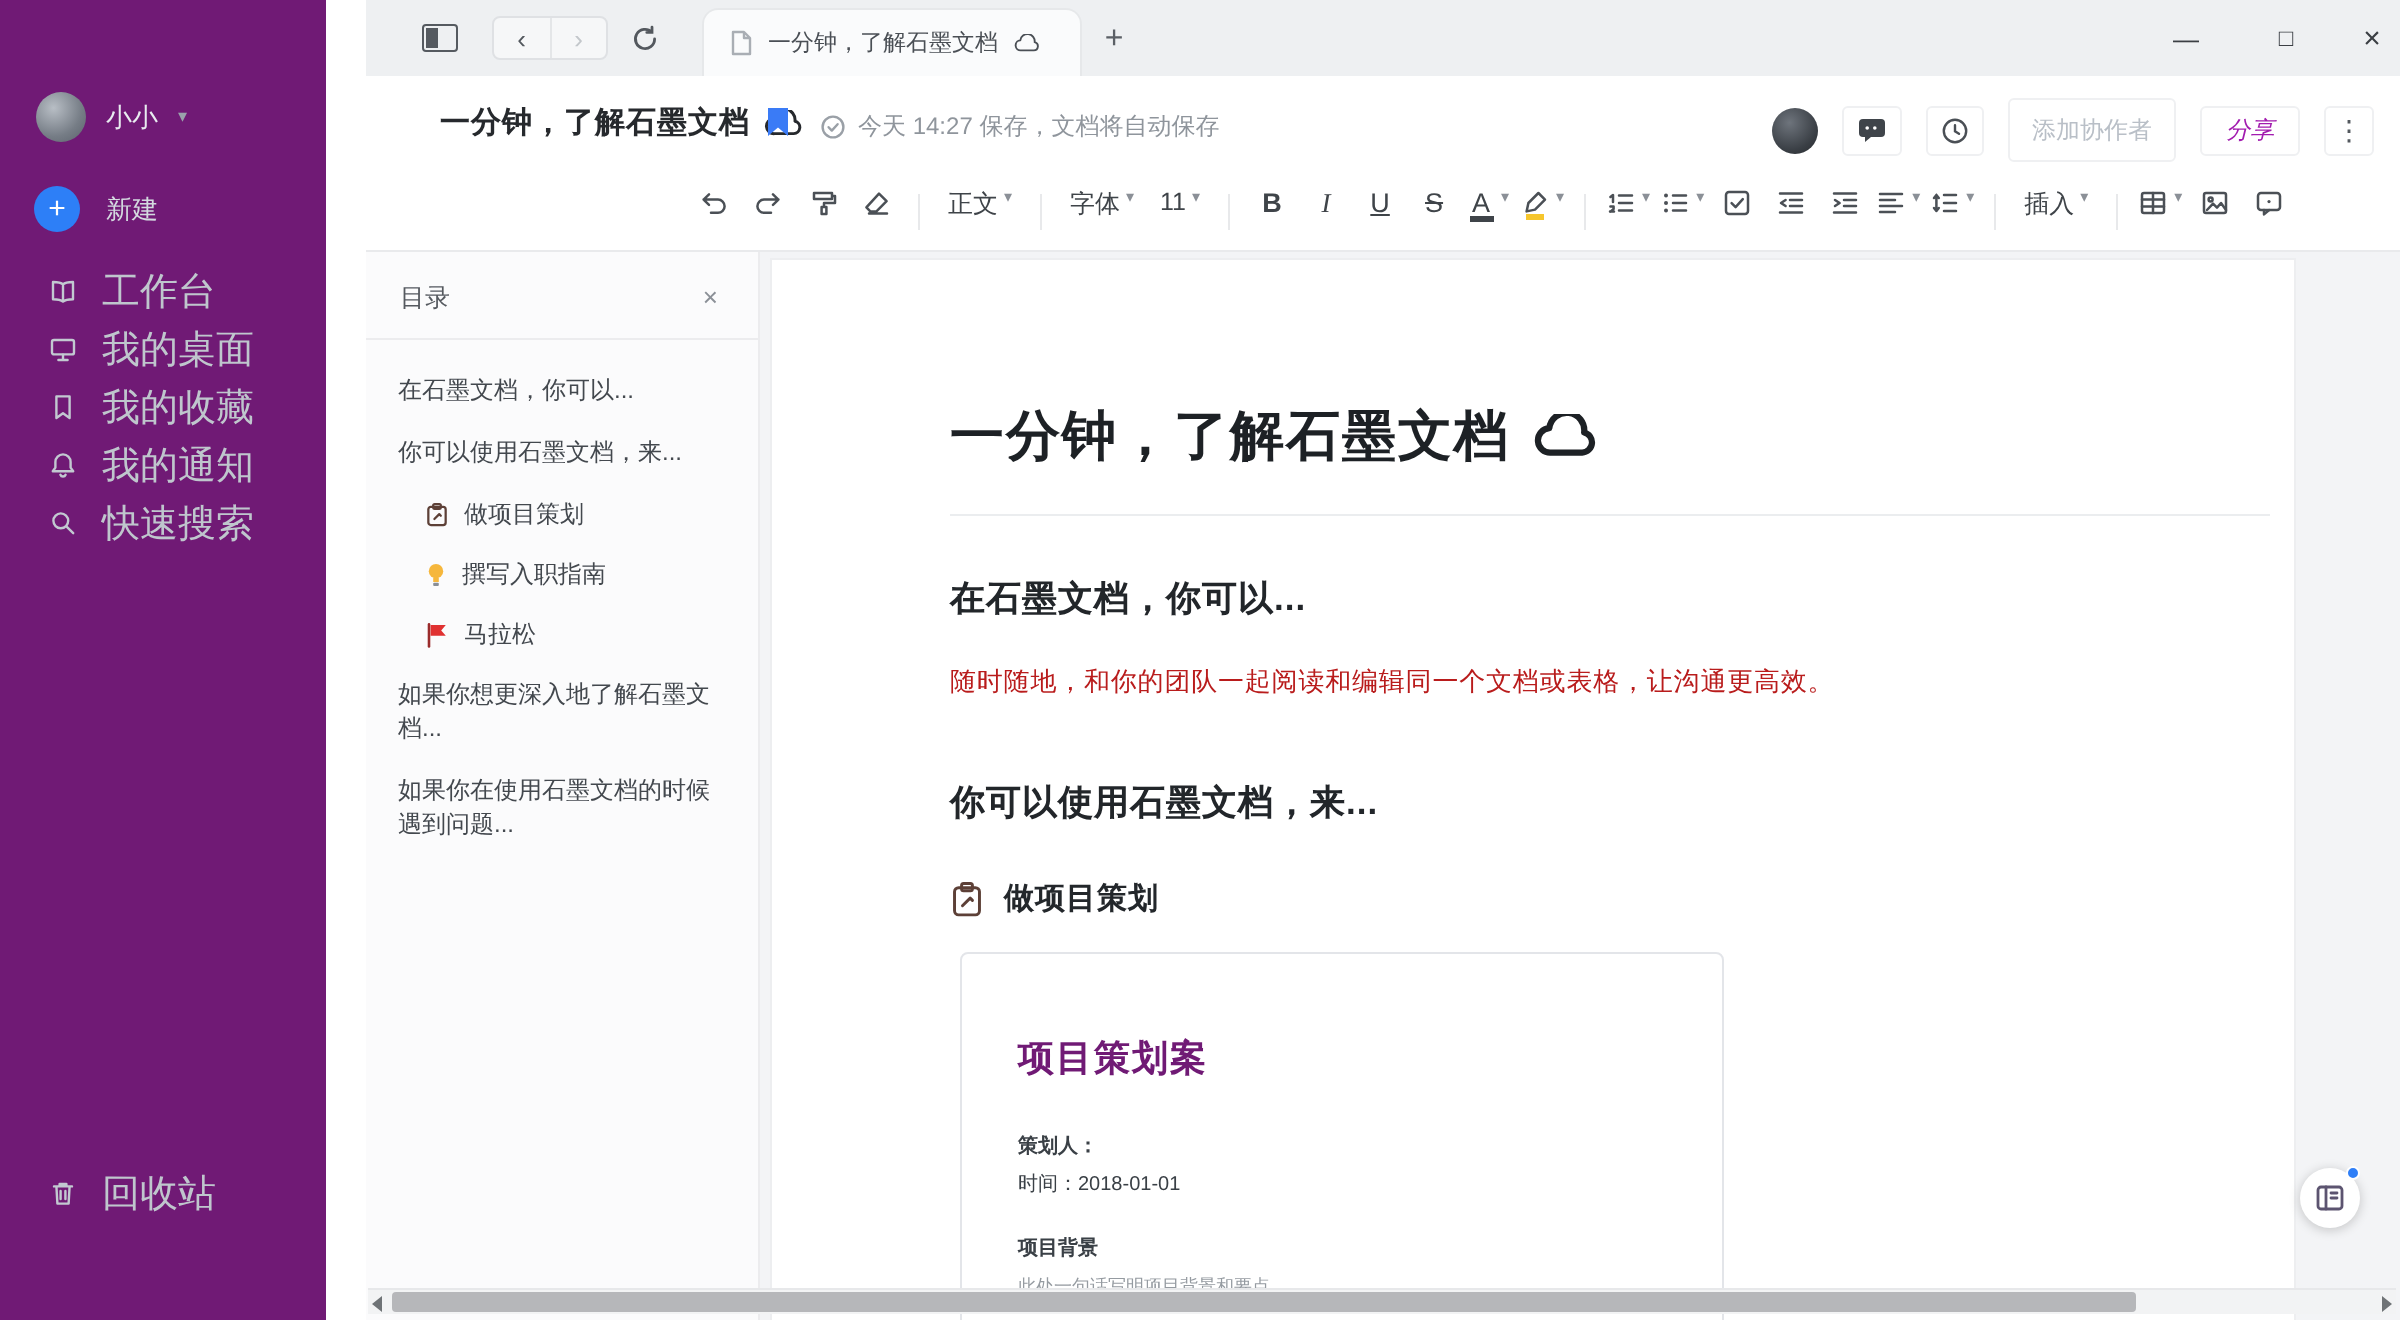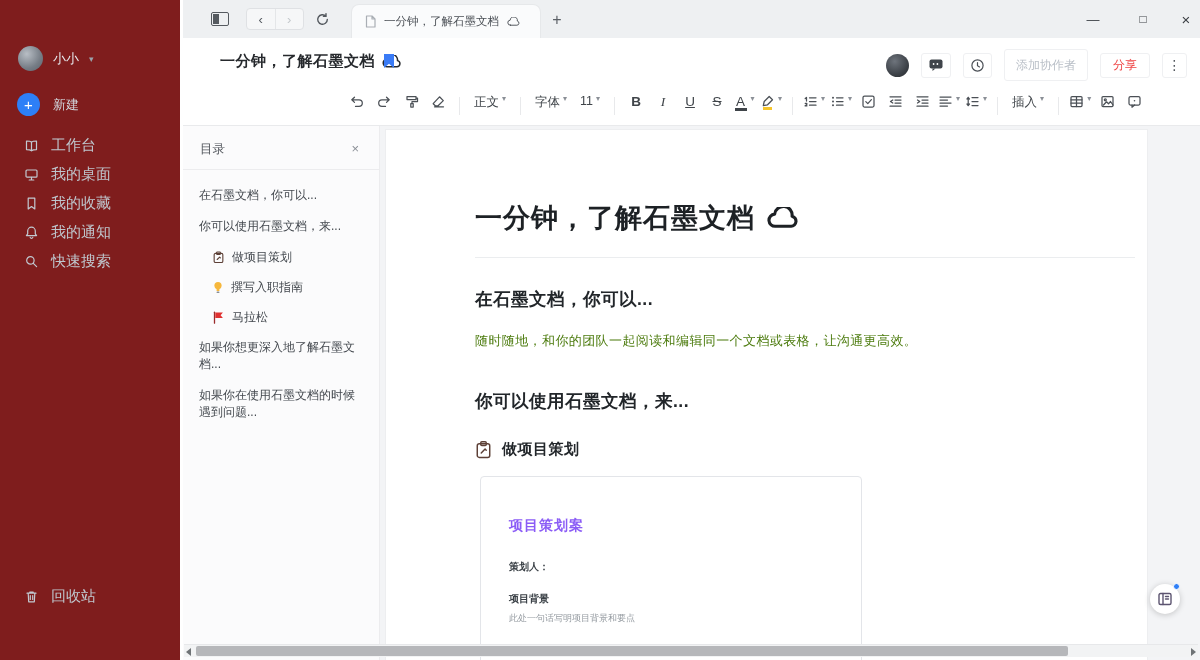--- a/index.html
+++ b/index.html
@@ -3,33 +3,33 @@
 <meta charset="utf-8">
 <style>
   * { box-sizing: border-box; margin: 0; padding: 0; }
   html,body { width:1200px; height:660px; }
   body {
     font-family: "Liberation Sans", "DejaVu Sans", sans-serif;
     position: relative; overflow: hidden; background:#fff; color:#333;
     -webkit-font-smoothing: antialiased;
   }
   
-  .sidebar { position:absolute; left:0; top:0; width:180px; height:660px; background:#7f1d1d; z-index:5; }
+  .sidebar { position:absolute; left:0; top:0; width:163px; height:660px; background:#701a75; z-index:5; }
   .user-row { position:absolute; left:18px; top:46px; display:flex; align-items:center; gap:10px; cursor:pointer; }
   .avatar-s { width:25px; height:25px; border-radius:50%;
     background: radial-gradient(circle at 35% 32%, #b8bec5, #767d86 60%, #5a616b); }
   .uname { color:#e8ecf0; font-size:13px; }
   .caret-s { color:#9aa2ab; font-size:9px; }
   .new-row { position:absolute; left:17px; top:93px; display:flex; align-items:center; gap:13px; cursor:pointer; }
   .plusc { width:23px; height:23px; border-radius:50%; background:#2d7ff7; color:#fff;
     display:flex; align-items:center; justify-content:center; font-size:15px; line-height:1; }
   .nlabel { color:#d3d9df; font-size:13px; }
   .snav { position:absolute; left:0; top:131px; width:183px; }
   .snav-item { display:flex; align-items:center; gap:12px; height:29px; padding-left:24px; cursor:pointer; }
-  .snav-item span.lbl { color:#bfc6cd; font-size:15px; }
+  .snav-item span.lbl { color:#bfc6cd; font-size:19px; }
   .trash-row { position:absolute; left:0; top:582px; width:183px; }
   .side-ic svg { display:block; stroke:#c2c9d1; fill:none; stroke-width:1.2; stroke-linecap:round; stroke-linejoin:round; }
   
   .titlebar { position:absolute; left:183px; top:0; width:1017px; height:38px; background:#eef0f2; }
   .tb-btn { position:absolute; display:flex; align-items:center; justify-content:center; cursor:pointer; }
   .toggle-ic { left:28px; top:12px; width:18px; height:14px; border:1.4px solid #555a60; border-radius:2px; }
   .toggle-ic::after { content:""; position:absolute; left:1px; top:1px; bottom:1px; width:6px; background:#555a60; }
   .nav-group { position:absolute; left:63px; top:8px; width:58px; height:22px; background:#f6f7f8;
     border:1px solid #dfe1e4; border-radius:4px; display:flex; }
   .nav-cell { flex:1; display:flex; align-items:center; justify-content:center; font-size:13px; cursor:pointer; }
@@ -60,21 +60,21 @@
   .save-wrap { position:absolute; left:227px; top:17px; display:flex; align-items:center; gap:6px; }
   .save-wrap svg { stroke:#9aa0a7; fill:none; stroke-width:1.2; stroke-linecap:round; stroke-linejoin:round; }
   .save-text { font-size:12px; color:#8f959c; }
   .head-right { position:absolute; right:13px; top:11px; display:flex; align-items:center; gap:12px; }
   .avatar-h { width:23px; height:23px; border-radius:50%;
     background: radial-gradient(circle at 38% 32%, #6e747c, #3a3f45 65%, #26292d); cursor:pointer; }
   .hbtn { height:25px; display:flex; align-items:center; justify-content:center; border:1px solid #eff0f2;
     border-radius:3px; background:#fff; cursor:pointer; padding:0 6px; }
   .hbtn svg { display:block; }
   .addc { font-size:12px; color:#b9bfc7; padding:15px 11px; }
-  .share { font-size:12px; color:#ef4444; padding:0 12px; }
+  .share { font-size:12px; color:#a21caf; padding:0 12px;font-style:italic; }
   .more-v { font-size:14px; color:#53585e; width:25px; }
   
   .toolbar { position:absolute; left:183px; top:86px; width:1017px; height:40px; background:#fff;
     border-bottom:1px solid #e9eaec; display:flex; align-items:center; padding-left:163px; gap:5px; }
   .t-it { display:flex; align-items:flex-start; justify-content:center; min-width:22px; height:24px;
     border-radius:3px; cursor:pointer; gap:3px; }
   .t-it svg { display:block; stroke:#4b5056; fill:none; stroke-width:1.25; stroke-linecap:round; stroke-linejoin:round; }
   .t-sep { width:1px; height:18px; background:#e8e9eb; margin:0 5px; }
   .t-caret { font-size:8px; color:#8b9097; }
   .t-label { font-size:12.5px; color:#3f4449; }
@@ -101,28 +101,28 @@
   .canvas { position:absolute; left:380px; top:126px; width:820px; height:534px; background:#f3f4f6; }
   .page { position:absolute; left:6px; top:4px; width:761px; height:530px; background:#fff;
     box-shadow: 0 0 0 1px rgba(0,0,0,0.025); }
   .content { position:absolute; left:89px; top:70px; width:660px; }
   .h1-row { display:flex; align-items:center; gap:12px; }
   .doc-h1 { font-size:27px; font-weight:700; color:#1d2125; letter-spacing:1px; }
   .h1-cloud svg { stroke:#1d2125; stroke-width:2.2; }
   .h1-rule { margin-top:21px; border-bottom:1px solid #ebedef; width:660px; }
   .doc-h2 { font-size:17.5px; font-weight:700; color:#22262a; letter-spacing:0.5px; }
   .h2-a { margin-top:29px; }
-  .doc-p { margin-top:21px; font-size:13px; color:#4d7c0f; letter-spacing:0.4px; }
+  .doc-p { margin-top:21px; font-size:13px; color:#b91c1c; letter-spacing:0.4px; }
   .h2-b { margin-top:39px; }
   .h3-row { margin-top:27px; display:flex; align-items:center; gap:10px; }
   .doc-h3 { font-size:15px; font-weight:700; color:#23272b; letter-spacing:0.5px; }
   .clip-ic svg { display:block; stroke:#5d4037; fill:none; stroke-width:1.3; stroke-linecap:round; stroke-linejoin:round; }
   .card { margin-top:17px; margin-left:5px; width:382px; height:200px; background:#fff;
     border:1px solid #e3e5e9; border-radius:4px; padding:40px 28px 0 28px; }
-  .card-title { font-size:14px; font-weight:700; color:#8b5cf6; letter-spacing:1px; }
+  .card-title { font-size:18px; font-weight:700; color:#701a75; letter-spacing:1px; }
   .c-line1 { margin-top:25px; font-size:10px; font-weight:700; color:#3a4046; }
   .c-line2 { margin-top:5px; font-size:10px; color:#3a4046; }
   .c-line3 { margin-top:18px; font-size:10px; font-weight:700; color:#3a4046; }
   .c-line4 { margin-top:6px; font-size:9px; color:#959ba1; }
   
   .hscroll { position:absolute; left:184px; right:2px; bottom:3px; height:13px; background:#f2f3f4;
     border-top:1px solid #e7e8ea; z-index:20; }
   .h-thumb { position:absolute; left:12px; top:1px; width:872px; height:10px; background:#b6b7ba; border-radius:2px; cursor:grab; }
   .h-arrow { position:absolute; top:3px; width:0; height:0; border-top:4px solid transparent; border-bottom:4px solid transparent; }
   .h-arrow.left { left:2px; border-right:5px solid #6f7376; }
@@ -239,20 +239,27 @@
 <div class="dochead">
   <div class="doc-title-row">
     <span class="doc-title">一分钟，了解石墨文档</span>
     <span class="title-cloud">
       <svg width="21" height="14" viewBox="0 0 24 16">
           <path d="M6 13.5 h11 a3.6 3.6 0 0 0 0.7-7.1 A6 6 0 0 0 5.4 4.9 A4.3 4.3 0 0 0 6 13.5 Z"></path>
         </svg>
     </span>
   </div>
   <div class="bookmark-ic"></div>
+  <div class="save-wrap">
+    <svg width="13" height="13" viewBox="0 0 13 13">
+        <circle cx="6.5" cy="6.5" r="5.2"></circle>
+        <path d="M4.3 6.6 l1.6 1.7 2.9-3.2"></path>
+      </svg>
+    <span class="save-text">今天 14:27 保存，文档将自动保存</span>
+  </div>
   <div class="head-right">
     <span class="avatar-h"></span>
     <span class="hbtn">
       <svg width="16" height="14" viewBox="0 0 16 14">
           <rect x="1.5" y="1.5" width="13" height="9" rx="2" fill="#3f444a" stroke="none"></rect>
           <path d="M4.5 10.5 L4.5 13 L7.5 10.5" fill="#3f444a" stroke="none"></path>
           <circle cx="5.6" cy="6" r="0.9" fill="#fff" stroke="none"></circle>
           <circle cx="9.4" cy="6" r="0.9" fill="#fff" stroke="none"></circle>
         </svg>
     </span>
@@ -464,20 +471,21 @@
               <rect x="2" y="3" width="11" height="12" rx="1.8"></rect>
               <rect x="5.1" y="1.2" width="4.8" height="3.2" rx="0.9"></rect>
               <path d="M5.5 11 l3.4-3.4 M8.9 7.6 l1 1"></path>
             </svg>
         </span>
         <span class="doc-h3">做项目策划</span>
       </div>
       <div class="card">
         <div class="card-title">项目策划案</div>
         <div class="c-line1">策划人：</div>
+        <div class="c-line2">时间：2018-01-01</div>
         <div class="c-line3">项目背景</div>
         <div class="c-line4">此处一句话写明项目背景和要点</div>
       </div>
     </div>
   </div>
 </div>
 
 <div class="hscroll">
   <span class="h-arrow left"></span>
   <div class="h-thumb"></div>

